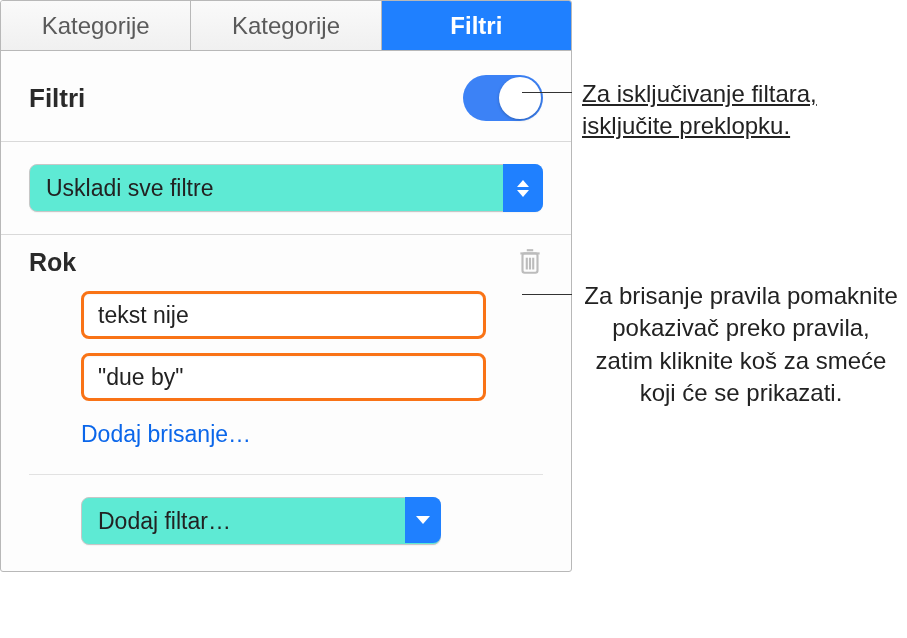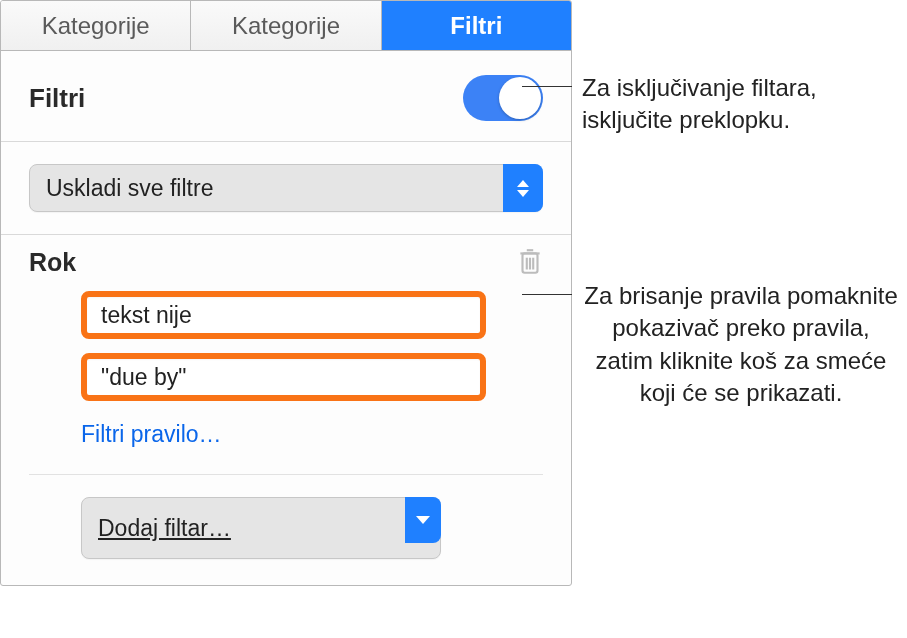--- a/index.html
+++ b/index.html
@@ -77,21 +77,21 @@
   .select-wrap {
     position: relative;
     width: 100%;
     margin-bottom: 22px;
   }
   .select-btn {
     width: 100%;
     height: 48px;
     border: 1px solid #c7c7c7;
     border-radius: 8px;
-    background: #e5e5e5;
+    background: #5eead4;
     display: flex;
     align-items: center;
     padding-left: 16px;
     font-size: 23px;
     color: #222;
     cursor: pointer;
     box-shadow: 0 1px 1px rgba(0,0,0,0.04);
   }
   .select-stepper {
     position: absolute;
@@ -131,40 +131,40 @@
     height: 30px;
     opacity: 0.55;
     cursor: pointer;
   }
   .rule-body {
     padding-left: 52px;
   }
   .rule-input {
     width: 405px;
     height: 48px;
-    border: 6px solid #f97316;
+    border: 3px solid #f97316;
     border-radius: 8px;
     background: #fff;
     padding: 0 14px;
     font-size: 23px;
     color: #222;
     margin-bottom: 14px;
     display: flex;
     align-items: center;
     box-shadow: inset 0 1px 2px rgba(0,0,0,0.04);
   }
   .link {
     font-size: 23px;
     color: #0a66ea;
     cursor: pointer;
     margin-top: 6px;
     display: inline-block;
   }
   .select-wrap.small { width: 360px; margin-left: 52px; margin-top: 8px; margin-bottom: 0;}
-  .select-wrap.small .select-btn { height: 62px; text-decoration: underline; }
+  .select-wrap.small .select-btn { height: 48px; }
   .select-wrap.small .select-stepper {
     height: 46px;
     width: 36px;
     border-top-right-radius: 8px;
     border-bottom-right-radius: 8px;
   }
   .select-wrap.small .select-stepper.single {
     align-items: center;
     justify-content: center;
   }
@@ -254,39 +254,39 @@
       </div>
     </div>
 
     <div class="rule-body">
       <div class="rule-input">
         <span>tekst nije</span>
       </div>
       <div class="rule-input">
         <span>"due by"</span>
       </div>
-      <span class="link">Filtri pravilo…</span>
+      <span class="link">Dodaj brisanje…</span>
     </div>
 
     <div class="hr2"></div>
 
     <div class="select-wrap small">
       <div class="select-btn">
         <span>Dodaj filtar…</span>
       </div>
       <div class="select-stepper single">
         <div class="chev"></div>
       </div>
     </div>
 
   </div>
 </div>
 
 <div class="callouts">
-  <div class="callout" style="top:72px;">
+  <div class="callout" style="top:78px;text-decoration:underline;">
     <div class="line" style="left:-18px; top:14px; width:50px;"></div>
     <div class="callout-text">Za isključivanje filtara, isključite preklopku.</div>
   </div>
   <div class="callout" style="top:280px;text-align:center;">
     <div class="line" style="left:-18px; top:14px; width:50px;"></div>
     <div class="callout-text">Za brisanje pravila pomaknite pokazivač preko pravila, zatim kliknite koš za smeće koji će se prikazati.</div>
   </div>
 </div>
 
 </body></html>

